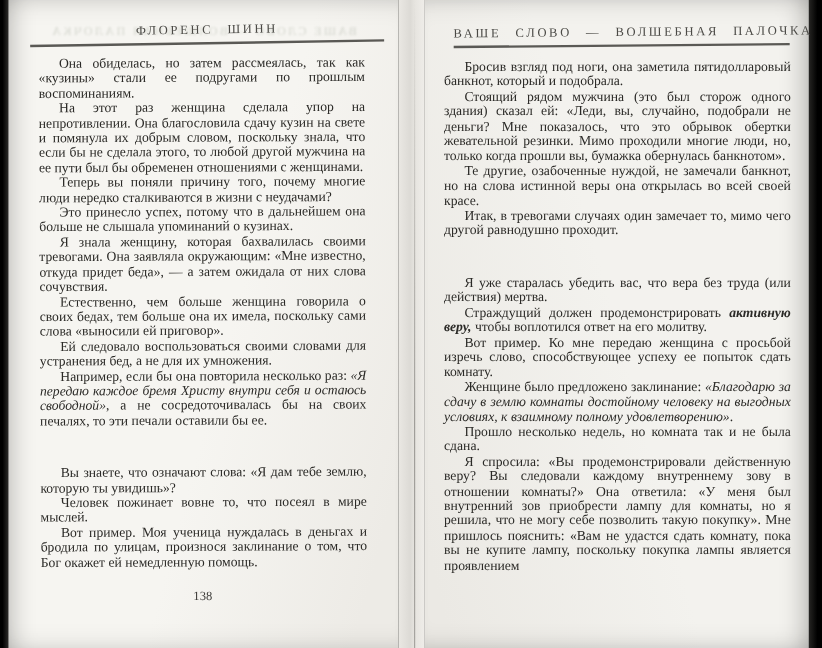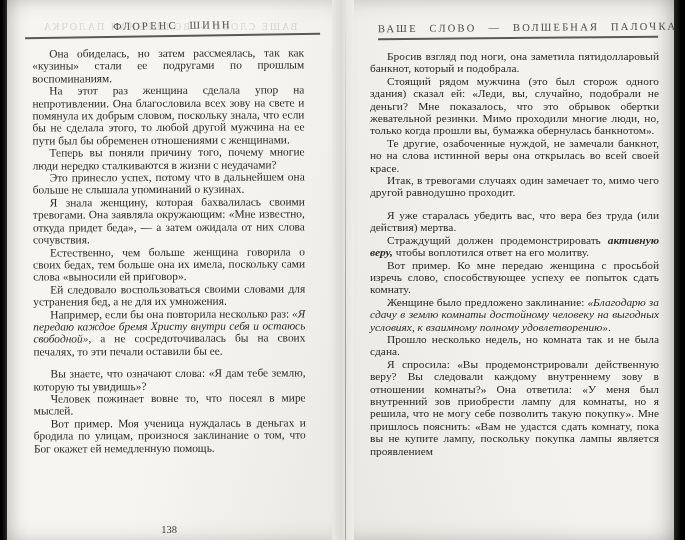--- a/index.html
+++ b/index.html
@@ -50,44 +50,44 @@
     position:absolute; top:21px; left:0; width:100%; text-align:center;
     font-size:10px; letter-spacing:2px; white-space:nowrap;
     color:#87907f; opacity:.30; transform:scaleX(-1); filter:blur(.7px);
   }
 
   .body { position:absolute; font-size:11.4px; line-height:12.4px; color:#2b2a27; }
   .body-left  { top:47px; left:26px; width:272px; transform:rotate(-0.25deg); }
   .body-right { top:50px; left:16px; width:289px; }
 
   .para { margin:0; text-indent:17px; text-align:justify; }
-  .para.gap { margin-top:10px; }
+  .para.gap { margin-top:31px; }
   .run-italic { font-style:italic; }
   .run-bolditalic { font-style:italic; font-weight:700; }
 
   .pagenum { position:absolute; top:492px; font-size:10.5px; color:#3c3b38; text-align:center; }
-  .pagenum-left  { left:26px; width:272px;margin-top:32px; }
+  .pagenum-left  { left:26px; width:272px; }
   .pagenum-right { left:30px; width:289px; }
 </style>
 </head>
 <body>
 
 <div class="scan">
   <div class="edge edge-left"></div>
   <div class="edge edge-right"></div>
 
   <div class="page page-left">
     <div class="ghost-head">ВАШЕ СЛОВО — ВОЛШЕБНАЯ ПАЛОЧКА</div>
     <div class="head-block">
       <div class="running-head">ФЛОРЕНС ШИНН</div>
       <div class="head-rule"></div>
     </div>
     <div class="body body-left">
         <p class="para"><span>Она обиделась, но затем рассмеялась, так как «кузины» стали ее подругами по прошлым воспоминаниям.</span></p>
-        <p class="para"><span>На этот раз женщина сделала упор на непротивлении. Она благословила всех зову на свете и помянула их добрым словом, поскольку знала, что если бы не сделала этого, то любой другой мужчина на ее пути был бы обременен отношениями с женщинами.</span></p>
+        <p class="para"><span>На этот раз женщина сделала упор на непротивлении. Она благословила сдачу кузин на свете и помянула их добрым словом, поскольку знала, что если бы не сделала этого, то любой другой мужчина на ее пути был бы обременен отношениями с женщинами.</span></p>
         <p class="para"><span>Теперь вы поняли причину того, почему многие люди нередко сталкиваются в жизни с неудачами?</span></p>
         <p class="para"><span>Это принесло успех, потому что в дальнейшем она больше не слышала упоминаний о кузинах.</span></p>
         <p class="para"><span>Я знала женщину, которая бахвалилась своими тревогами. Она заявляла окружающим: «Мне известно, откуда придет беда», — а затем ожидала от них слова сочувствия.</span></p>
         <p class="para"><span>Естественно, чем больше женщина говорила о своих бедах, тем больше она их имела, поскольку сами слова «выносили ей приговор».</span></p>
         <p class="para"><span>Ей следовало воспользоваться своими словами для устранения бед, а не для их умножения.</span></p>
         <p class="para"><span>Например, если бы она повторила несколько раз: </span><span class="run-italic">«Я передаю каждое бремя Христу внутри себя и остаюсь свободной»</span><span>, а не сосредоточивалась бы на своих печалях, то эти печали оставили бы ее.</span></p>
         <p class="para gap"><span>Вы знаете, что означают слова: «Я дам тебе землю, которую ты увидишь»?</span></p>
         <p class="para"><span>Человек пожинает вовне то, что посеял в мире мыслей.</span></p>
         <p class="para"><span>Вот пример. Моя ученица нуждалась в деньгах и бродила по улицам, произнося заклинание о том, что Бог окажет ей немедленную помощь.</span></p>
       </div>

